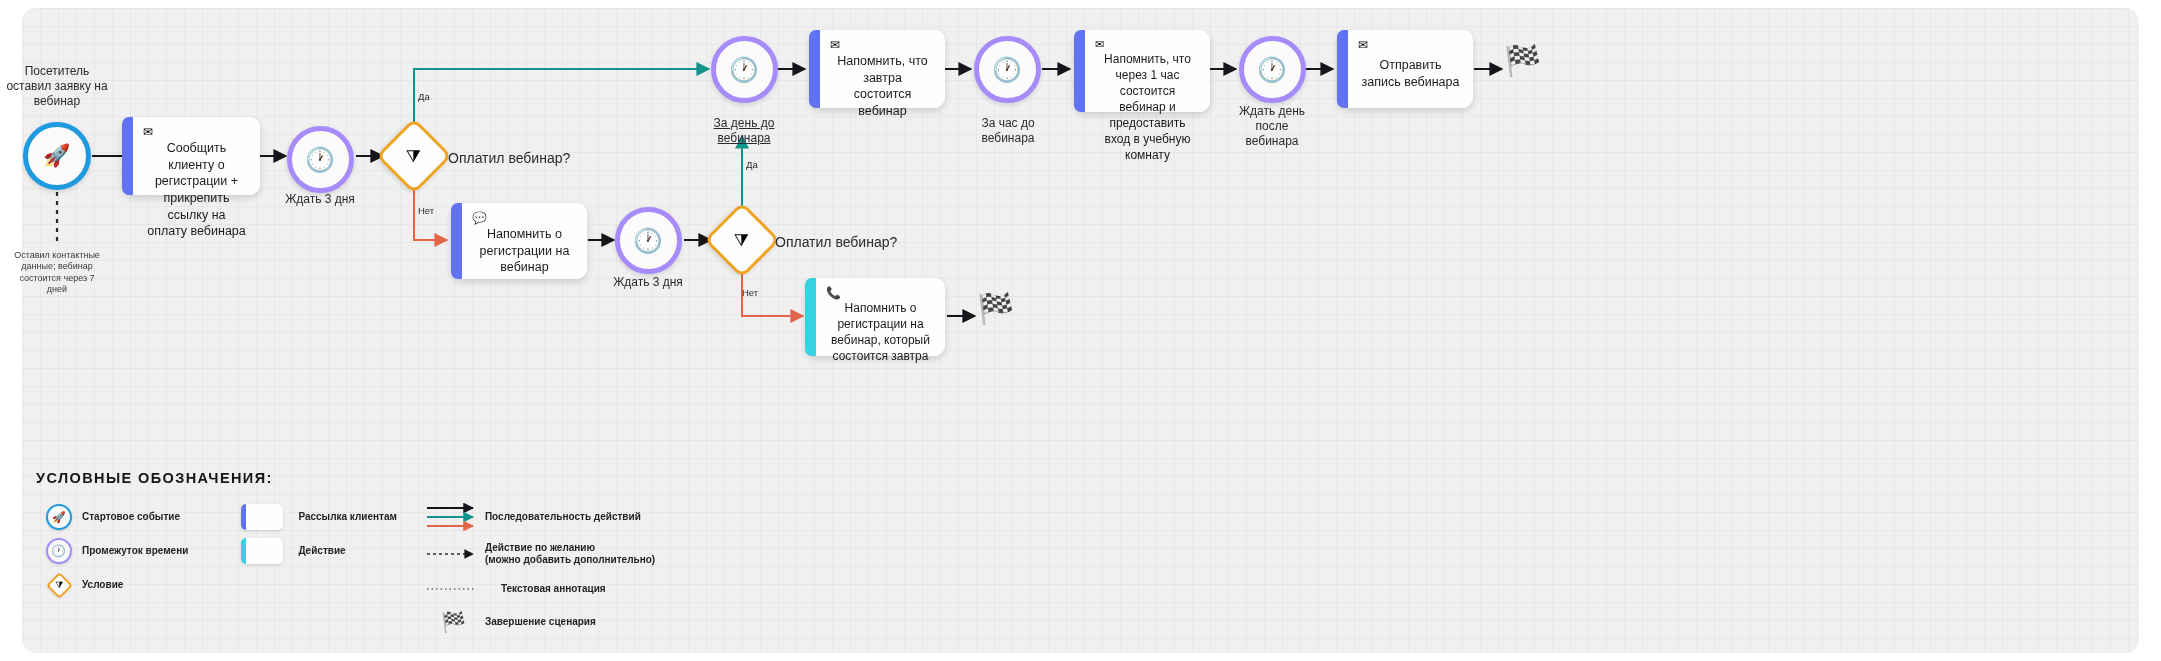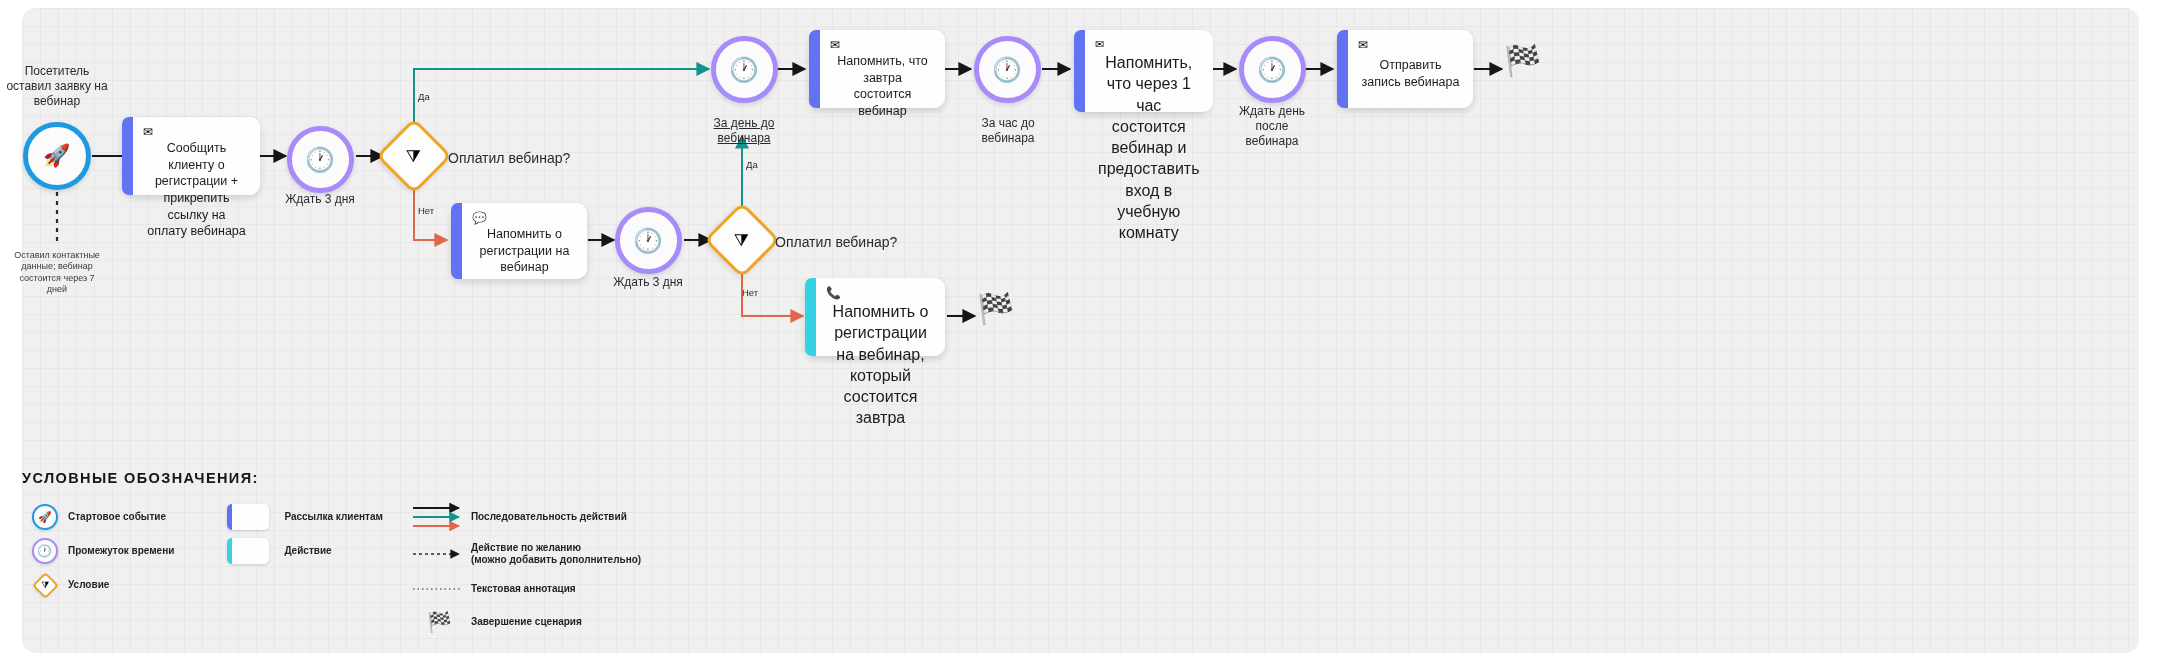--- a/index.html
+++ b/index.html
@@ -85,37 +85,37 @@
   .card-ico { line-height: 1; margin-bottom: 2px; }
   .card-text {
     flex: 1;
     display: flex; align-items: center; justify-content: center;
     text-align: center;
     font-size: 12.5px;
     color: #1b1b1f;
     line-height: 1.33;
     padding: 0 3px 4px 3px;
   }
-  .card-text.small { font-size: 16px; }
+  .card-text.small { font-size: 12px; }
 
   
   .lbl {
     position: absolute;
     color: #2a2a30;
     text-align: center;
     line-height: 1.25;
     white-space: pre-line;
   }
   .lbl-node { font-size: 12px; }
   .lbl-edge { font-size: 9.5px; }
   .lbl-cond { font-size: 14px; text-align: left; white-space: nowrap; }
   .lbl-annot { font-size: 9px; }
 
   
-  #legend { position: absolute; left: 22px; top: 470px; }
+  #legend { position: absolute; left: 22px; top: 470px; padding-left: 14px; }
   #legend-title {
     font-size: 14.5px; font-weight: bold; color: #16161a;
     letter-spacing: 1.4px; margin-bottom: 14px;
   }
   .legend-cols { display: flex; }
   .legend-col { display: flex; flex-direction: column; }
   .legend-row { display: flex; align-items: center; height: 34px; }
   .legend-swatch {
     width: 46px; display: flex; align-items: center; justify-content: center;
     flex: 0 0 46px;
@@ -400,21 +400,21 @@
         </div>
         <div class="legend-row" style="height:40px;">
           <div class="legend-swatch" style="flex:0 0 62px;width:62px;">
             <svg class="arrowline" width="58" height="12">
               <line x1="2" y1="6" x2="48" y2="6" stroke="#2a2a30" stroke-width="1.6" stroke-dasharray="3 3" marker-end="url(#lgB)"></line>
             </svg>
           </div>
           <div class="legend-label">Действие по желанию
 (можно добавить дополнительно)</div>
         </div>
-        <div class="legend-row" style="height:30px;">
+        <div class="legend-row" style="height:30px;gap:16px;">
           <div class="legend-swatch" style="flex:0 0 62px;width:62px;">
             <svg class="arrowline" width="58" height="8">
               <line x1="2" y1="4" x2="50" y2="4" stroke="#6a6a72" stroke-width="1.6" stroke-dasharray="1.5 3"></line>
             </svg>
           </div>
           <div class="legend-label">Текстовая аннотация</div>
         </div>
         <div class="legend-row" style="height:36px;">
           <div class="legend-swatch" style="flex:0 0 62px;width:62px;">
             <span style="font-size:20px;line-height:1;">🏁</span>

